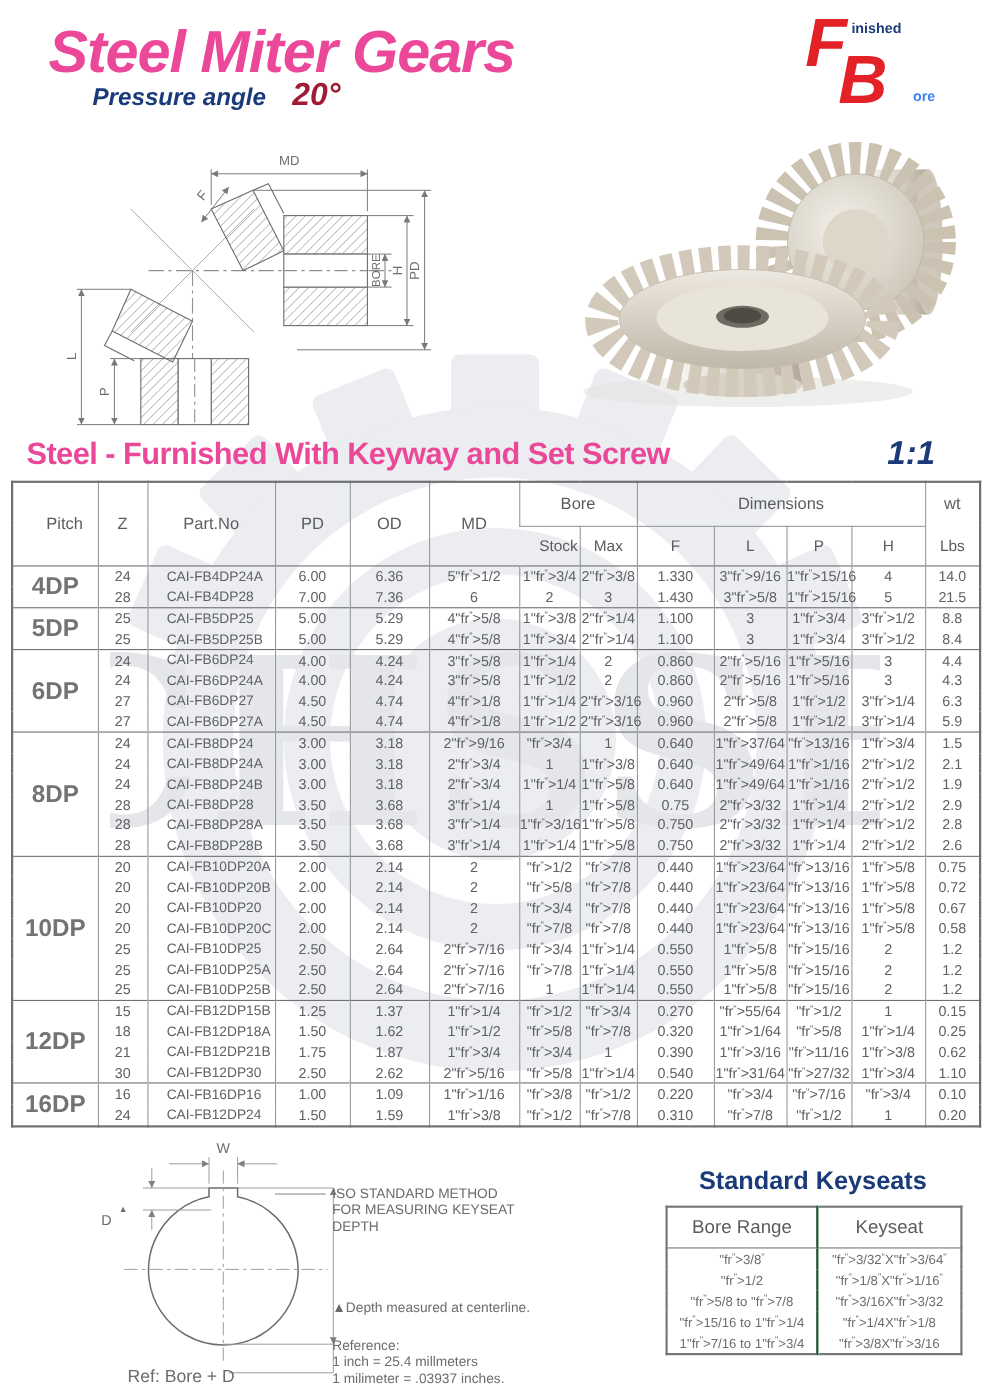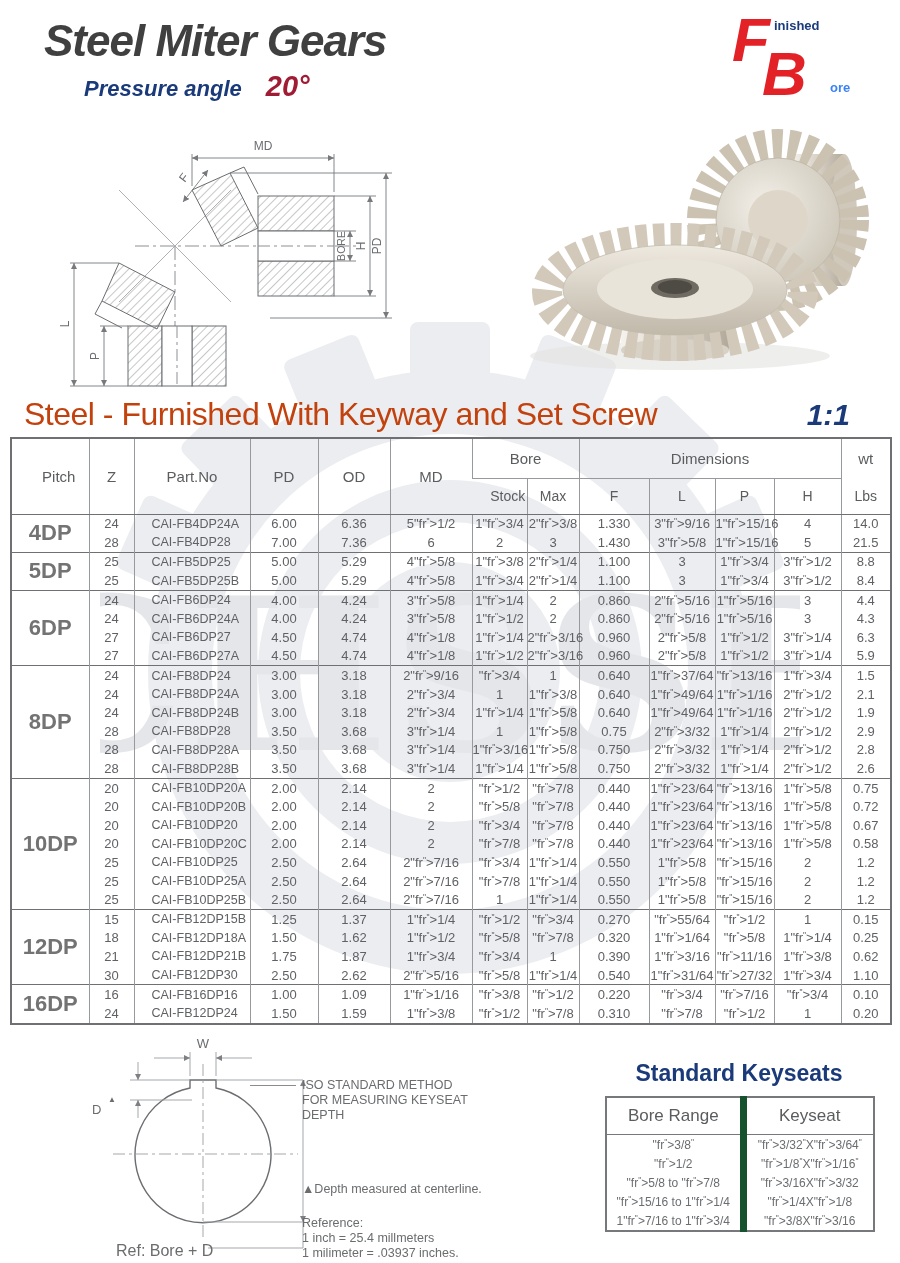--- a/index.html
+++ b/index.html
@@ -2,34 +2,34 @@
 <html><head>
 <meta charset="utf-8">
 <style>
   html,body{margin:0;padding:0;background:#fff;}
   .page{position:relative;width:900px;height:1263px;background:#fff;overflow:hidden;
         font-family:"Liberation Sans",sans-serif;color:#5a5c5e;}
   .abs{position:absolute;}
   .z1{z-index:1;}
 
   
-  .title{left:44px;top:16px;font-size:44px;font-weight:bold;font-style:italic;
-         color:#404040;letter-spacing:-1px;}
+  .title{left:44px;top:16px;font-size:54px;font-weight:bold;font-style:italic;
+         color:#ec4899;letter-spacing:-1px;}
   .subtitle{left:84px;top:70px;font-weight:bold;font-style:italic;color:#1a3a7a;font-size:22px;}
   .subtitle .angle{color:#a01c35;font-size:29px;margin-left:24px;}
   .logo{left:726px;top:10px;width:150px;height:100px;}
   .logo span{position:absolute;font-weight:bold;}
   .logo .f{left:6px;top:-6px;font-size:62px;font-style:italic;color:#e32228;}
   .logo .finished{left:48px;top:8px;font-size:13px;color:#1a3a7a;}
   .logo .b{left:36px;top:28px;font-size:62px;font-style:italic;color:#e32228;}
   .logo .ore{left:104px;top:70px;font-size:13px;color:#3b82f6;}
 
   
   .sect{left:24px;top:396px;width:854px;display:flex;justify-content:space-between;align-items:baseline;}
-  .sect .h{font-size:32px;font-weight:normal;color:#c2410c;letter-spacing:-0.5px;}
+  .sect .h{font-size:28px;font-weight:bold;color:#ec4899;letter-spacing:-0.5px;}
   .sect .ratio{font-size:30px;font-weight:bold;font-style:italic;color:#1a3a7a;margin-right:28px;}
 
   
   .gear-table{left:10px;top:437px;width:880px;border-collapse:collapse;table-layout:fixed;
               border:2px solid #6f7073;background:transparent;}
   .gear-table th{font-weight:normal;color:#5a5c5e;border-left:1px solid #97999c;
                  border-bottom:1.6px solid #6f7073;font-size:15px;}
   .gear-table th:first-child{border-left:none;padding-left:18px;}
   .gear-table thead tr:first-child{height:40px;}
   .gear-table thead tr:last-child{height:36px;}
@@ -50,21 +50,21 @@
   .depth-note{left:302px;top:1182px;}
   .ref-note{left:302px;top:1216px;}
 
   
   .ks-title{left:605px;top:1060px;width:268px;text-align:center;font-size:23px;
             font-weight:bold;color:#1a3a7a;}
   .ks-table{left:605px;top:1096px;width:268px;border-collapse:collapse;table-layout:fixed;
             border:2px solid #77787b;}
   .ks-table th{font-weight:normal;font-size:17px;color:#5a5c5e;height:34px;
                border-bottom:1px solid #77787b;}
-  .ks-table th+th,.ks-table td+td{border-left:7px solid #14532d;}
+  .ks-table th+th,.ks-table td+td{border-left:2px solid #14532d;}
   .ks-table td{height:19px;text-align:center;font-size:12px;color:#6b6d70;padding:0;}
 
   svg text{font-family:"Liberation Sans",sans-serif;}
 </style>
 </head>
 <body>
 
 <div class="page">
 
   <svg class="abs" style="left:100px;top:322px;z-index:0;" width="700" height="700" viewBox="0 0 700 700">

